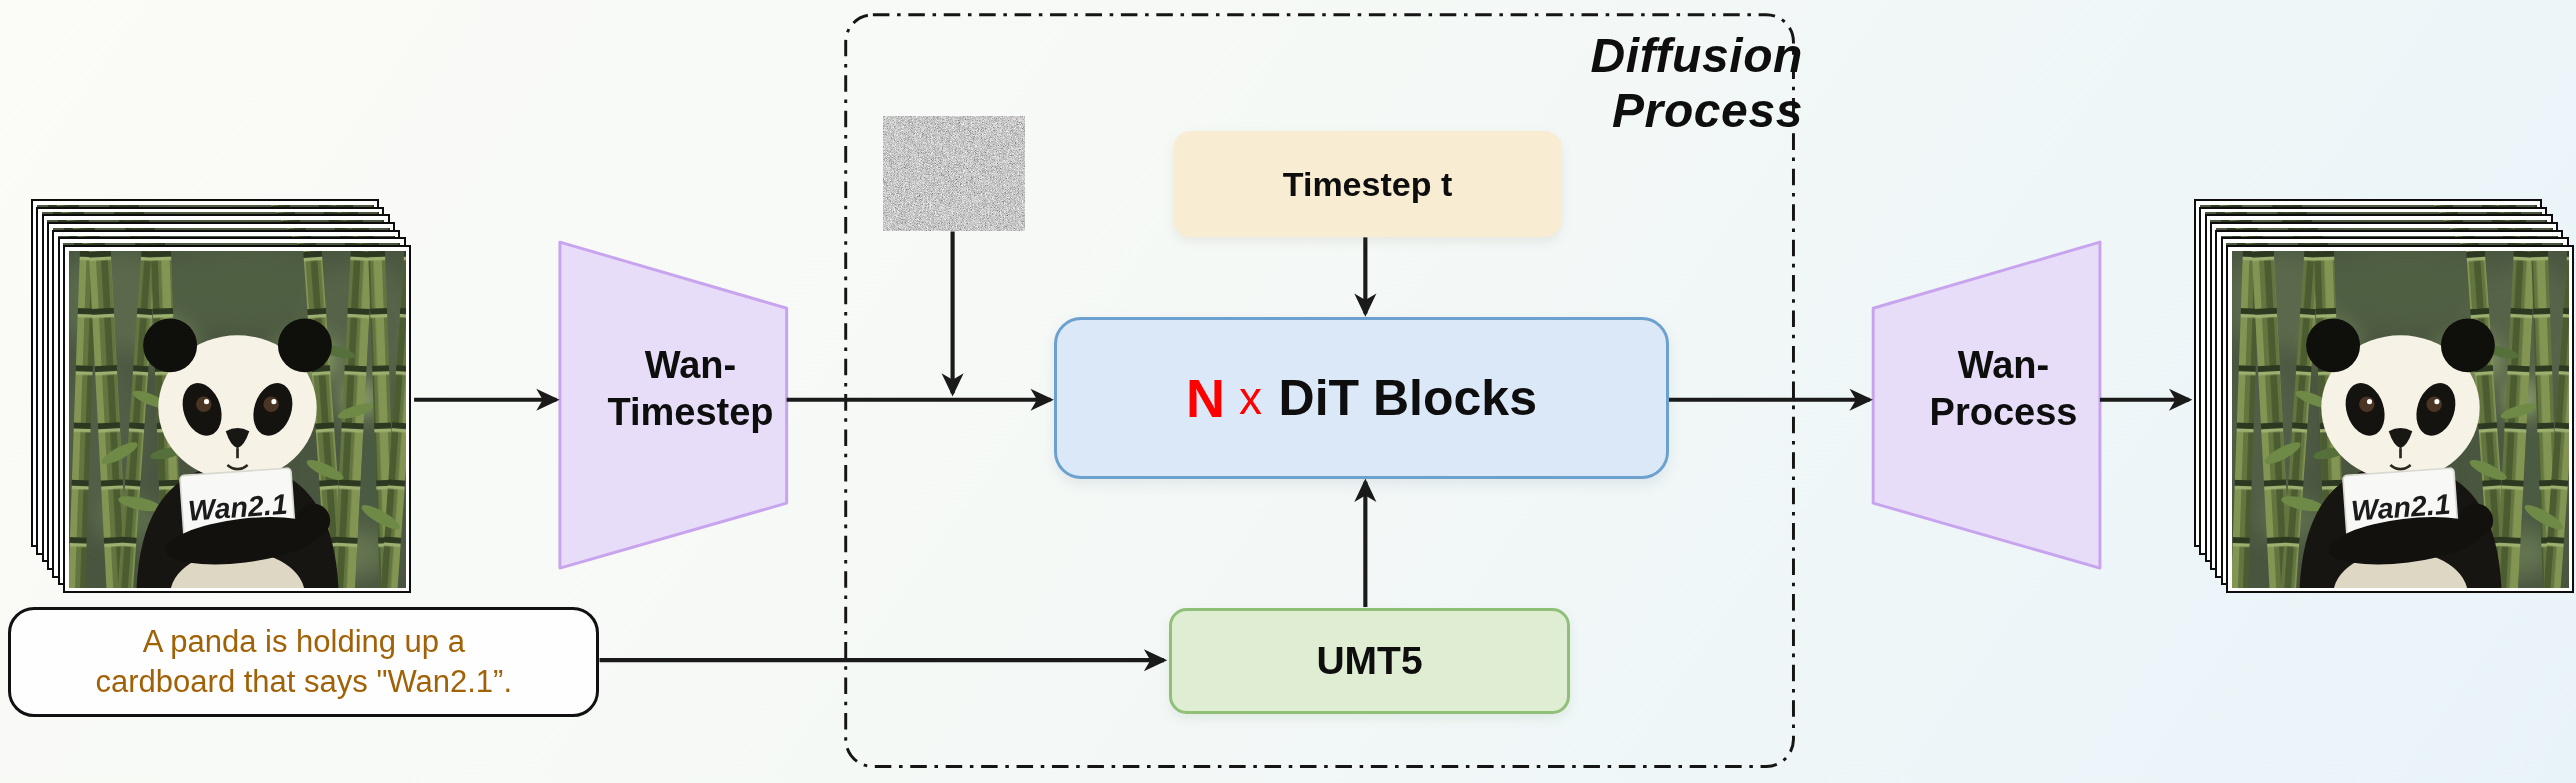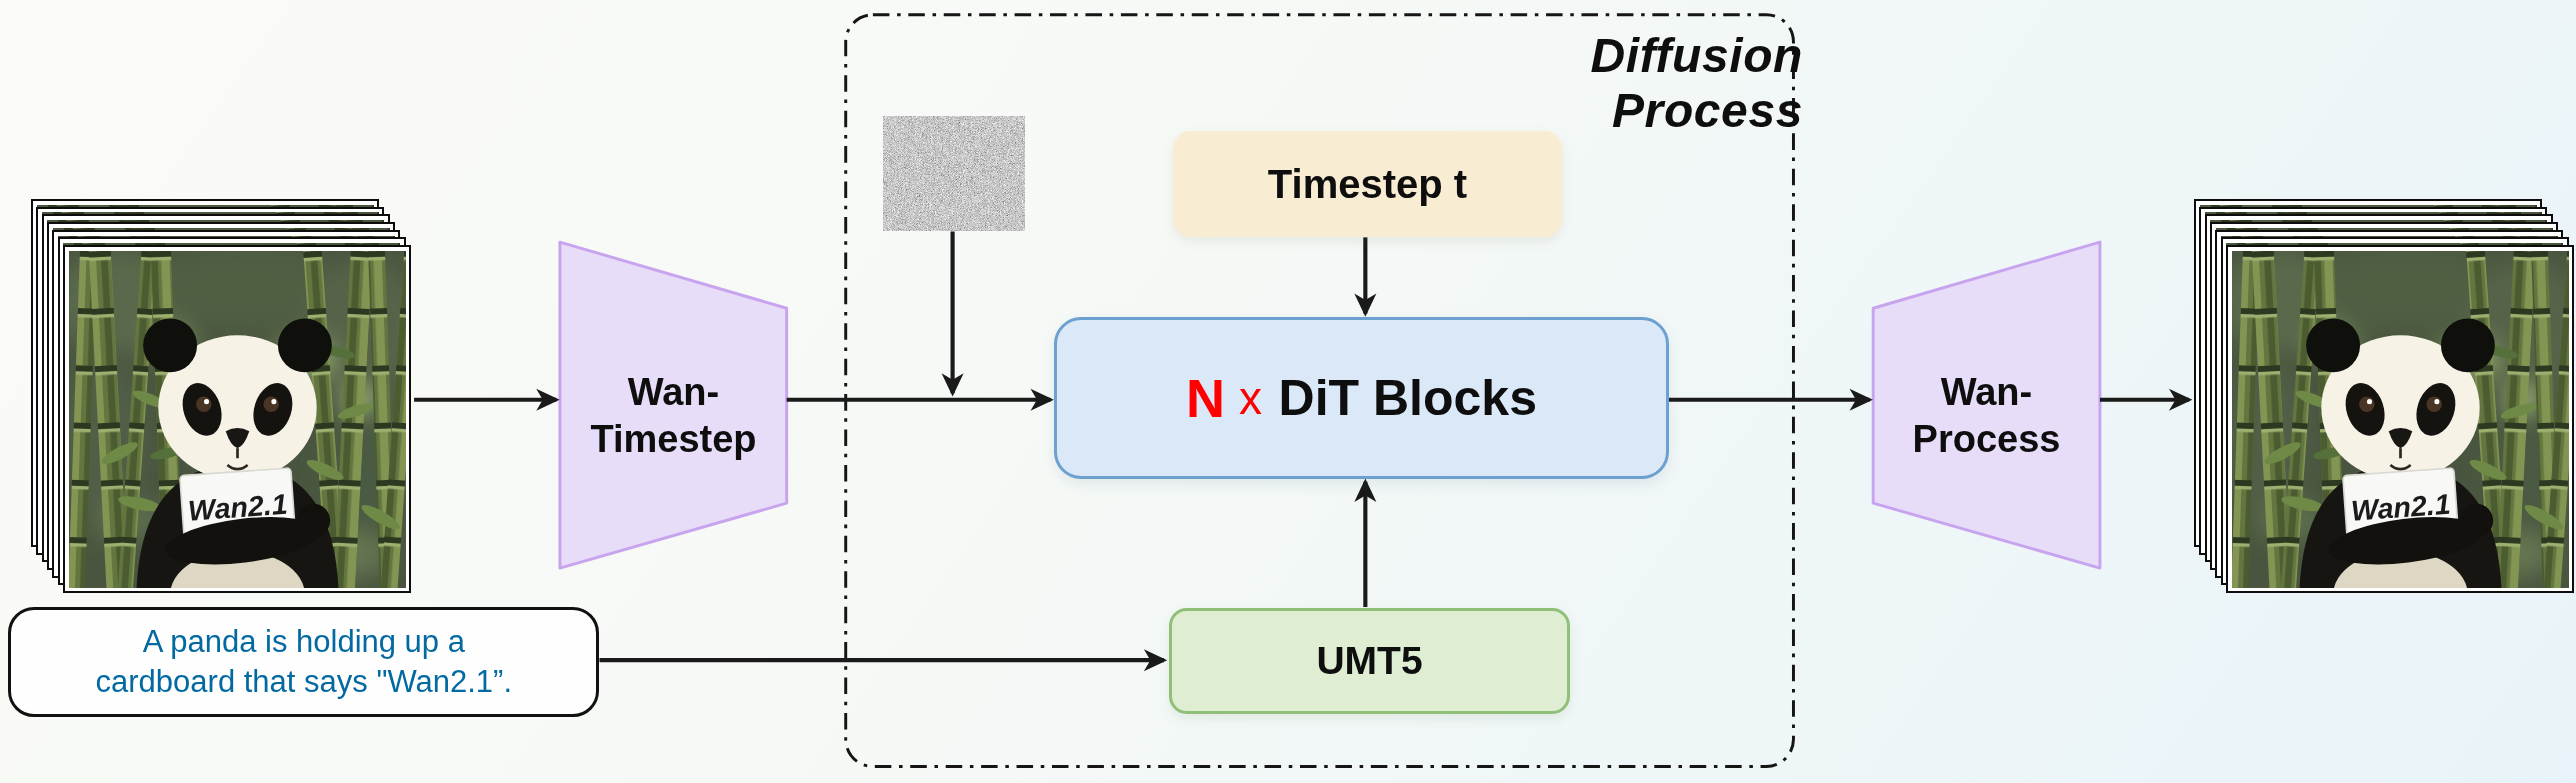--- a/index.html
+++ b/index.html
@@ -20,49 +20,49 @@
   .frame{
     position:absolute;width:348px;height:348px;box-sizing:border-box;
     border:2.4px solid #0d0d0d;background:#fff;padding:3.5px;
   }
   .frame svg{display:block;width:100%;height:100%;}
 
   .box,.label{position:absolute;z-index:3;display:flex;align-items:center;justify-content:center;box-sizing:border-box;}
   #timestep-box{
     left:1173px;top:131px;width:389px;height:106px;
     background:var(--timestep-fill,#f8ecd2);border-radius:17.7px;
-    font-size:40px;font-weight:600;box-shadow:0 4.7px 10.6px rgba(120,100,60,.10);
+    font-size:34px;font-weight:600;box-shadow:0 4.7px 10.6px rgba(120,100,60,.10);
   }
   #dit-box{
     left:1054px;top:317px;width:615px;height:162px;
     background:var(--dit-fill,#dbe8f7);border:3px solid var(--dit-border,#6ca0cf);
     border-radius:27px;font-size:50px;font-weight:600;
     box-shadow:0 5.9px 13px rgba(60,90,130,.10);white-space:pre;
   }
   #dit-box .n{color:var(--dit-n-red,#ff0000);font-weight:800;font-size:54px;margin-right:14px;}
   #dit-box .x{color:var(--dit-n-red,#ff0000);font-weight:400;font-size:46px;margin-right:16.5px;}
   #umt5-box{
     left:1169px;top:608px;width:401px;height:106px;
     background:var(--umt5-fill,#dfeed3);border:3px solid var(--umt5-border,#90bf78);
     border-radius:17.7px;font-size:39px;font-weight:600;
     box-shadow:0 4.7px 10.6px rgba(80,120,60,.10);
   }
   #prompt-box{
     left:8.3px;top:607px;width:591px;height:110px;
     background:#fefefe;border:3.5px solid #111;border-radius:26px;
-    font-size:31px;line-height:40px;color:#0369a1;text-align:center;flex-direction:column;
+    font-size:31px;line-height:40px;color:#a16207;text-align:center;flex-direction:column;
   }
   #cross-attention-label{left:1394px;top:519px;font-size:38px;font-weight:600;}
   #diffusion-title{
     left:1406px;top:28px;width:397px;justify-content:flex-end;
     font-size:48px;font-style:italic;font-weight:600;letter-spacing:0.6px;text-align:right;
   }
   #encoder-label,#decoder-label{
-    width:227px;height:326px;top:253px;flex-direction:column;
-    font-size:38px;font-weight:600;line-height:1.25;text-align:center;
+    width:227px;height:326px;top:226px;flex-direction:column;
+    font-size:38px;font-weight:600;line-height:1.25;text-align:center;margin-left:17px;
   }
   #encoder-label{left:560px;}
   #decoder-label{left:1873px;}
 </style>
 </head>
 <body>
 
 <div class="canvas">
 
   <svg class="overlay" width="2576" height="783" viewBox="0 0 4362 1326">

